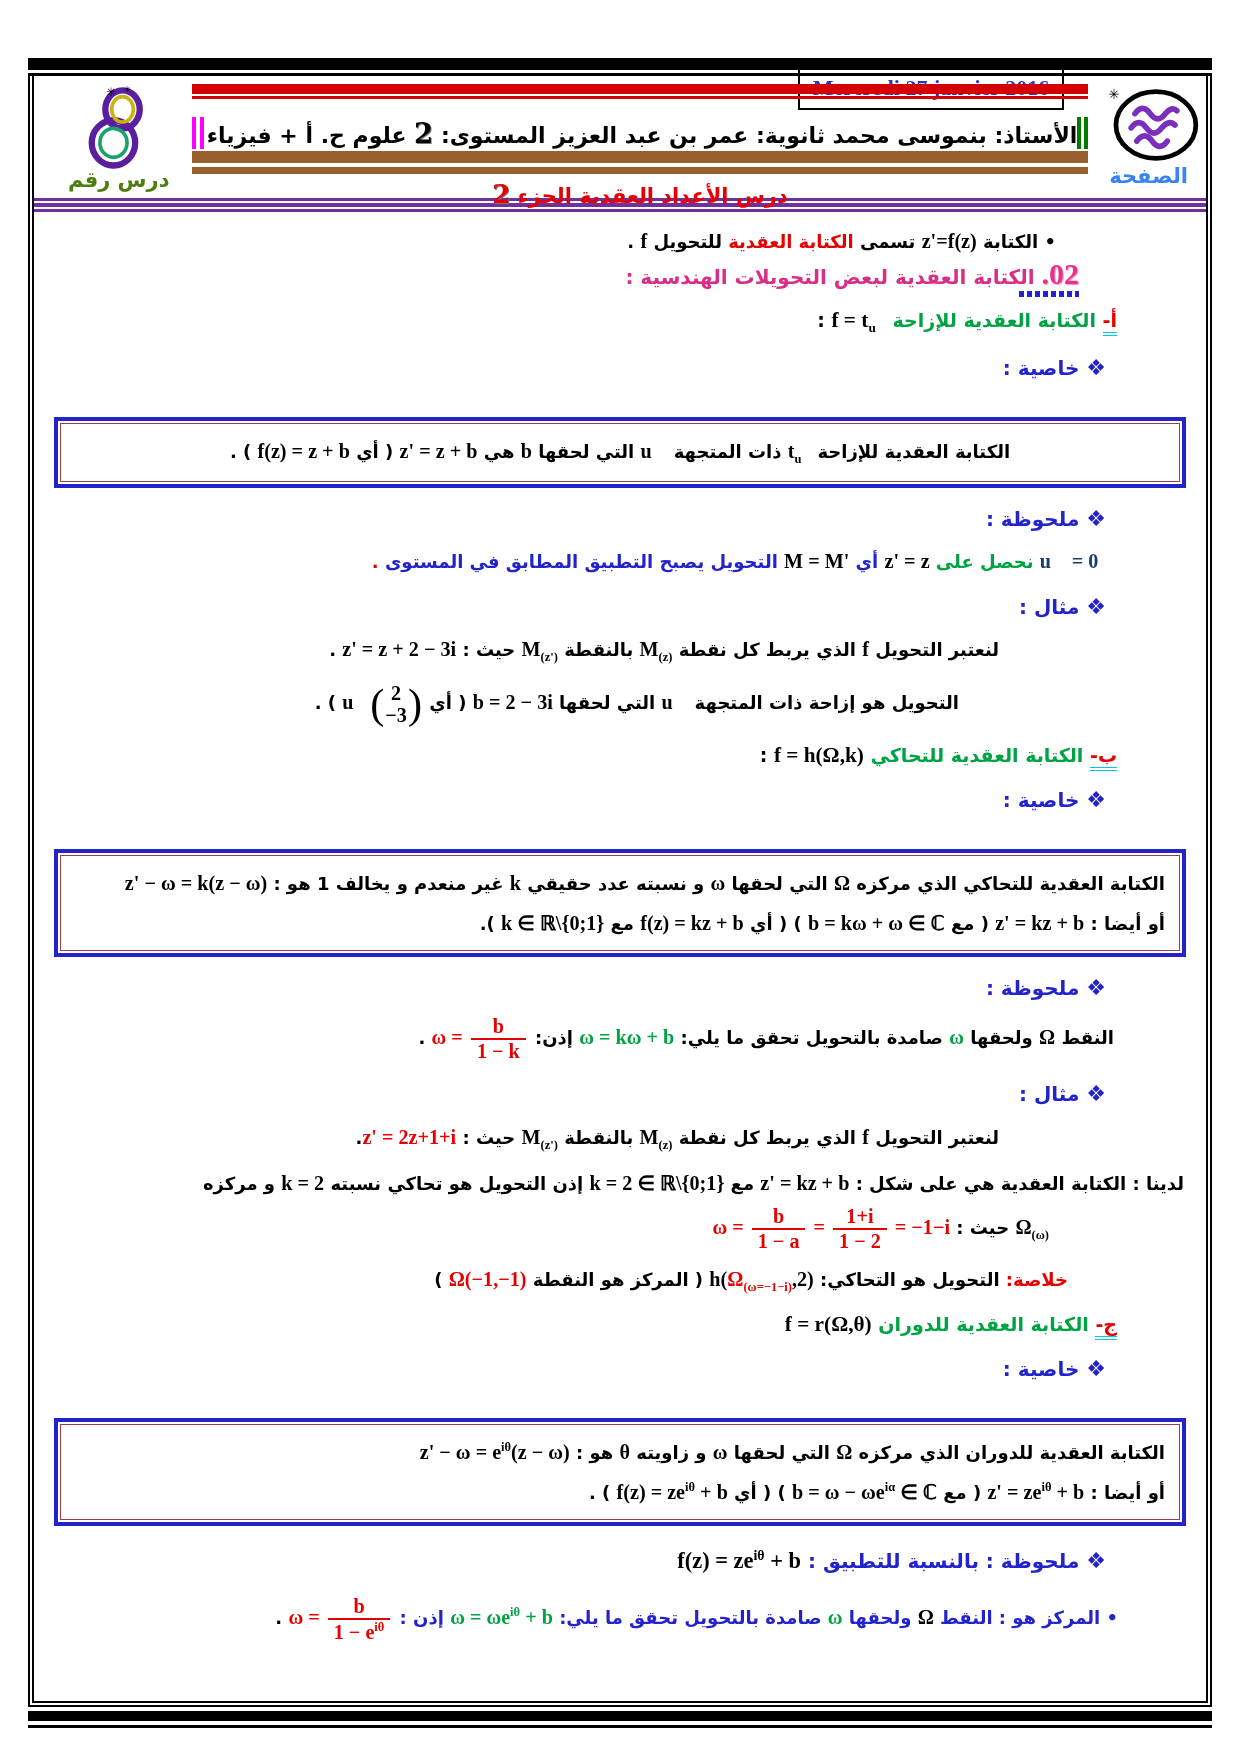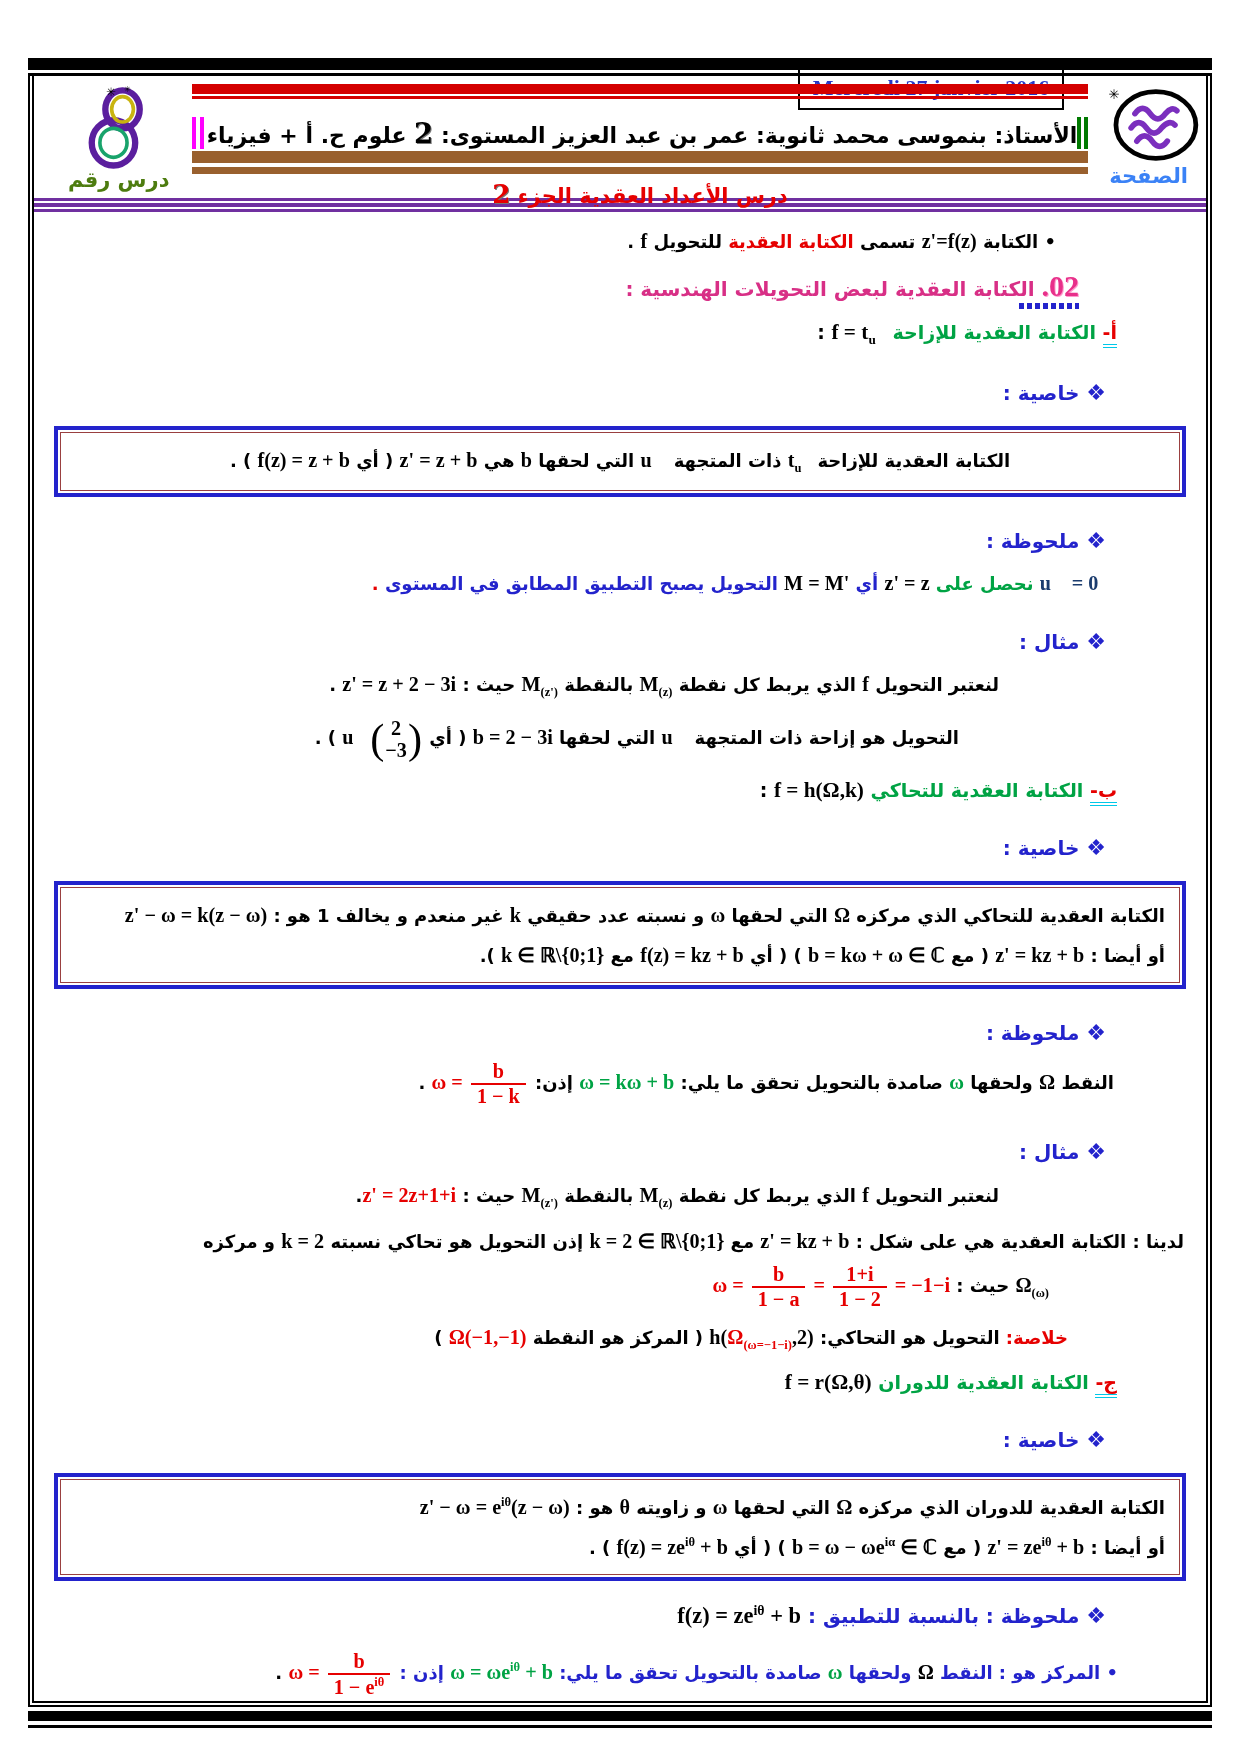--- a/index.html
+++ b/index.html
@@ -39,36 +39,36 @@
   .ltitle{text-align:center;direction:rtl;margin-top:4px;font-size:21px;font-weight:bold;color:#E30000;}
 
   
   .purple-sep{margin-top:4px;height:8px;background:#7030A0;border-top:3px solid #7030A0;border-bottom:3px solid #7030A0;
     box-shadow:inset 0 2px 0 #fff, inset 0 -2px 0 #fff;}
 
   
   .content{direction:rtl;text-align:right;padding:6px 12px 0 12px;font-size:18px;color:#000;}
   .line{margin-top:15px;line-height:1.35;}
   .b1{margin-right:138px;margin-top:10px;}
-  .sec{margin-right:115px;margin-top:16px;font-size:20px;}
+  .sec{margin-right:115px;margin-top:4px;font-size:20px;}
   .sub{margin-right:77px;margin-top:14px;font-size:19px;}
-  .lbl{margin-right:88px;margin-top:29px;font-size:20px;}
+  .lbl{margin-right:88px;margin-top:16px;font-size:20px;}
   .txt{margin-right:195px;}
 
   [data-name="note-translation"]{margin-right:80px;}
   [data-name="example-translation-2"]{margin-right:235px;margin-top:16px;}
   [data-name="homothety-note"]{margin-right:80px;margin-top:12px;}
   [data-name="homothety-line"]{margin-right:10px;margin-top:16px;}
   [data-name="omega-equation"]{margin-right:145px;margin-top:8px;}
   [data-name="conclusion"]{margin-right:126px;margin-top:12px;}
   [data-name="final-note"]{margin-right:88px;margin-top:20px;}
   [data-name="final-bullet"]{margin-right:76px;margin-top:18px;}
 
   
-  .pbox{border:4px solid #2323CC;margin:18px 8px 16px 8px;background:#fff;}
+  .pbox{border:4px solid #2323CC;margin:34px 8px 16px 8px;background:#fff;}
   .pbox-in{border:1px solid #9a4040;margin:2px;padding:12px 14px;}
   .box-line{text-align:right;line-height:1.5;font-size:18px;}
   .box-line + .box-line{margin-top:10px;}
   [data-name="translation-box"] .box-line{text-align:center;}
 
   
   .ar{font-weight:bold;color:#000;}
   .math{font-family:"Liberation Serif",serif;font-weight:bold;font-size:1.12em;color:#000;unicode-bidi:isolate;}
   .mgroup{unicode-bidi:isolate;}
   .math sub,.frac sup,.math sup{font-size:0.62em;}

